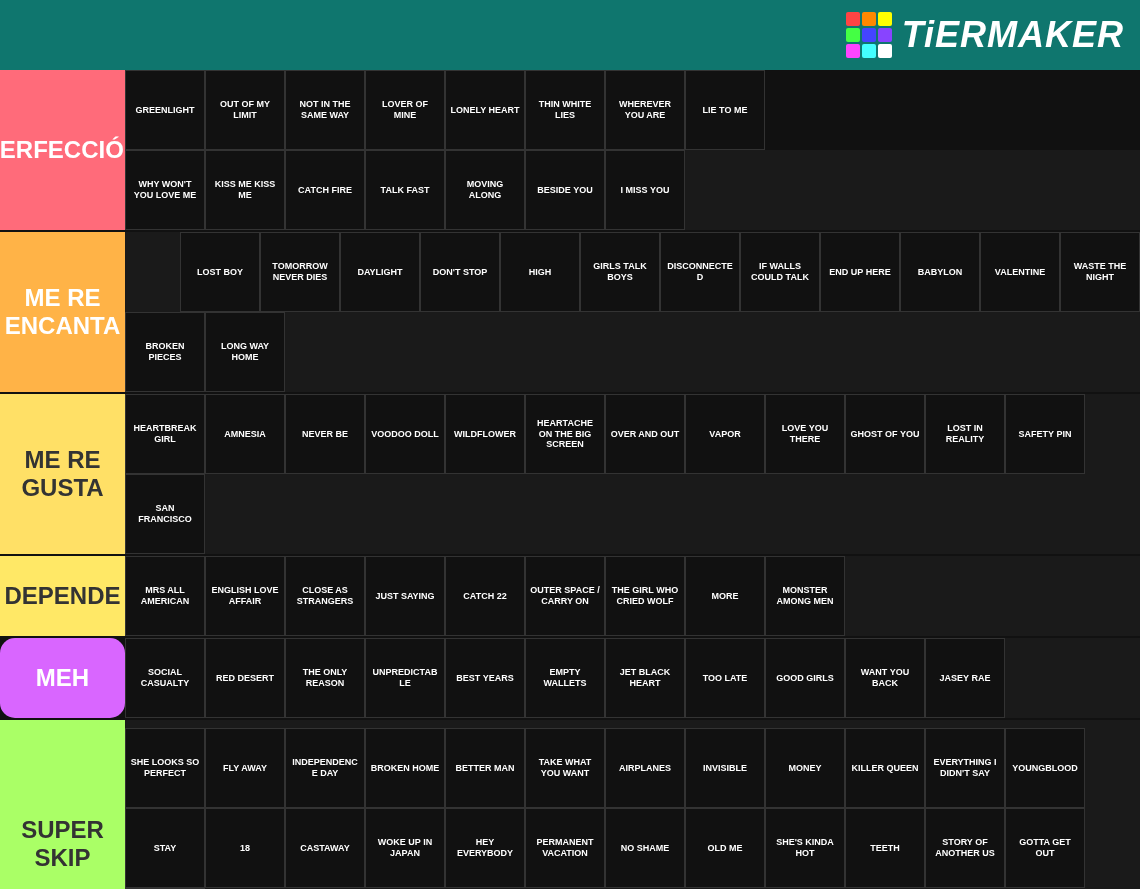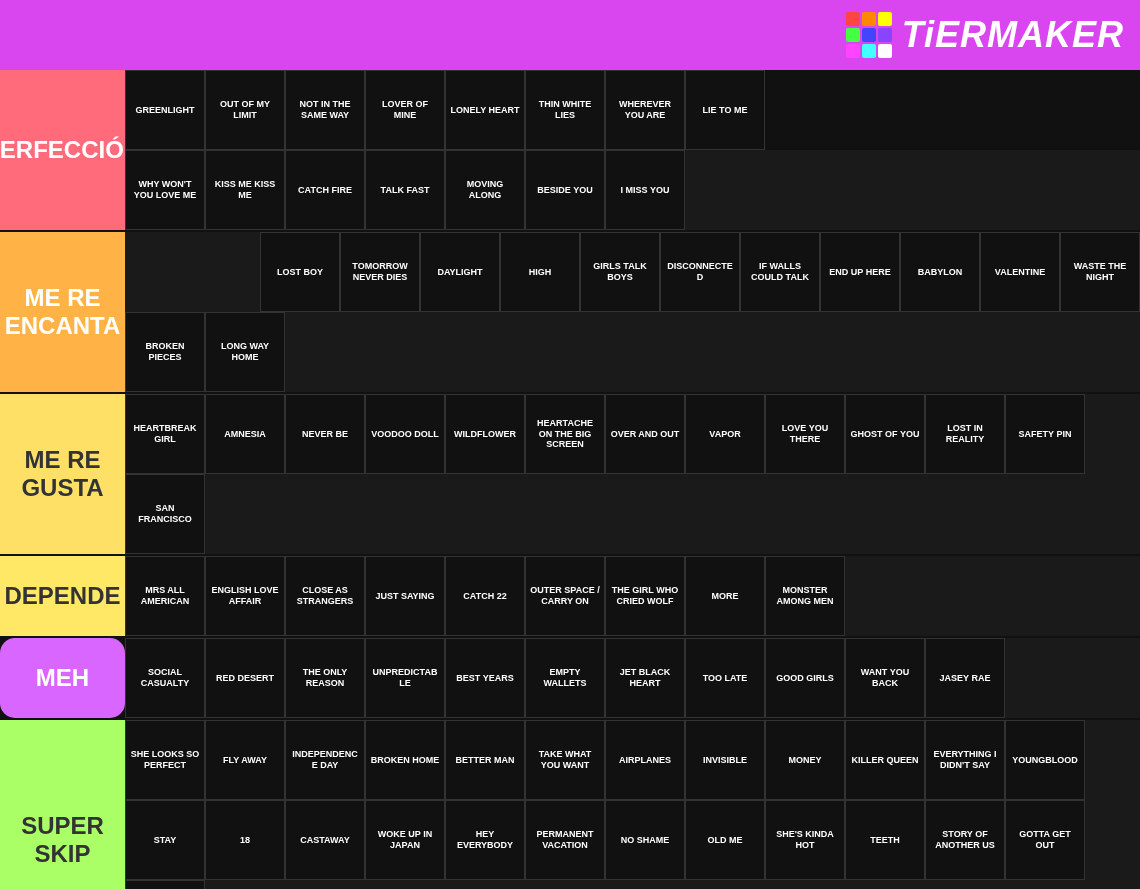--- a/index.html
+++ b/index.html
@@ -5,21 +5,21 @@
     * { box-sizing: border-box; margin: 0; padding: 0; }
     body {
       background: #111;
       font-family: Arial, sans-serif;
       width: 1140px;
       min-height: 889px;
       overflow-x: hidden;
     }
 
     .tier-maker-header {
-      background: #d946ef;
+      background: #0f766e;
       display: flex;
       justify-content: flex-end;
       align-items: center;
       padding: 0 16px;
       height: 70px;
       text-align: center;
     }
 
     .logo-area {
       display: flex;
@@ -153,20 +153,21 @@
       </div>
     </div>
 
     <div class="tier-row tier-me-re-encanta">
       <div class="tier-label" style="background:#ffb347;color:white;">ME RE ENCANTA</div>
       <div class="tier-content" style="flex-direction:column;">
         <div style="display:flex;flex-wrap:wrap;justify-content:flex-end;">
           <div class="song-card">LOST BOY</div>
           <div class="song-card">TOMORROW NEVER DIES</div>
           <div class="song-card">DAYLIGHT</div>
+          <div class="song-card">DON'T STOP</div>
           <div class="song-card">HIGH</div>
           <div class="song-card">GIRLS TALK BOYS</div>
           <div class="song-card">DISCONNECTED</div>
           <div class="song-card">IF WALLS COULD TALK</div>
           <div class="song-card">END UP HERE</div>
           <div class="song-card">BABYLON</div>
           <div class="song-card">VALENTINE</div>
           <div class="song-card">WASTE THE NIGHT</div>
         </div>
         <div style="display:flex;">
@@ -227,21 +228,21 @@
         <div class="song-card">TOO LATE</div>
         <div class="song-card">GOOD GIRLS</div>
         <div class="song-card">WANT YOU BACK</div>
         <div class="song-card">JASEY RAE</div>
       </div>
     </div>
 
     <div class="tier-row tier-super-skip" style="min-height:240px;">
       <div class="tier-label" style="background:#aaff66;color:#333;">SUPER SKIP</div>
       <div class="tier-content" style="flex-direction:column;">
-        <div style="display:flex;flex-wrap:wrap;">
+        <div style="display:flex;flex-wrap:wrap;margin-top:8px;">
           <div class="song-card">SHE LOOKS SO PERFECT</div>
           <div class="song-card">FLY AWAY</div>
           <div class="song-card">INDEPENDENCE DAY</div>
           <div class="song-card">BROKEN HOME</div>
           <div class="song-card">BETTER MAN</div>
           <div class="song-card">TAKE WHAT YOU WANT</div>
           <div class="song-card">AIRPLANES</div>
           <div class="song-card">INVISIBLE</div>
           <div class="song-card">MONEY</div>
           <div class="song-card">KILLER QUEEN</div>

